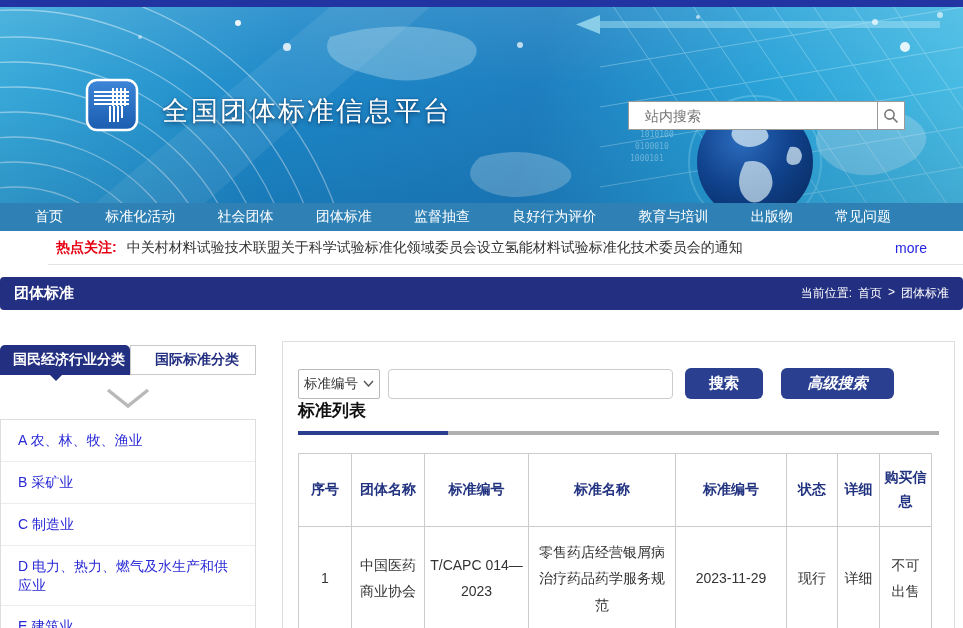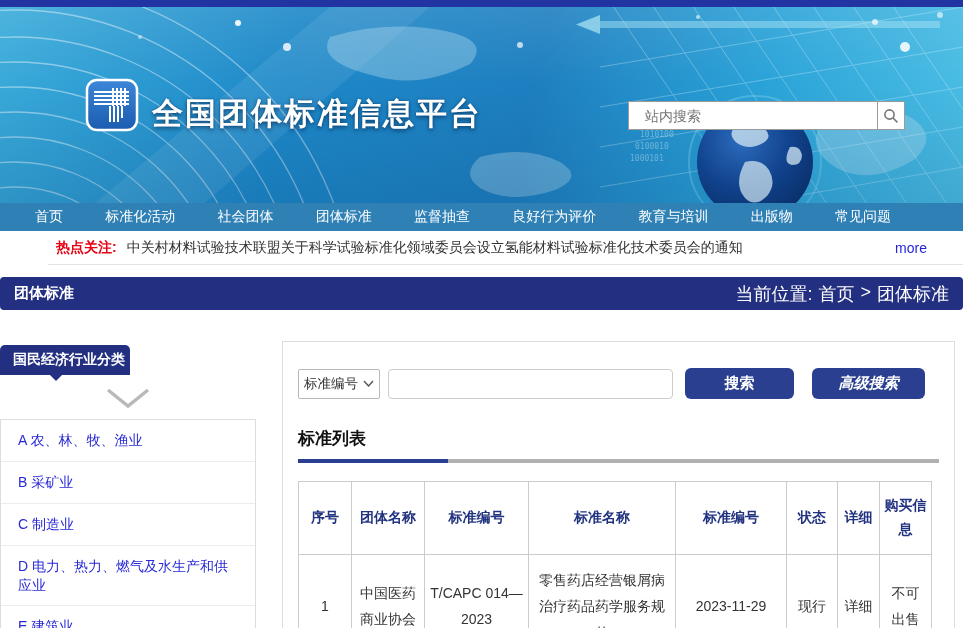--- a/index.html
+++ b/index.html
@@ -9,41 +9,41 @@
   
   .top-strip { height:7px; background:#2233a2; }
 
   
   .header { position:relative; height:196px; overflow:hidden;
     background:linear-gradient(102deg,#3aabda 0%,#1d88c8 30%,#1e7fc0 55%,#2aa3d8 78%,#4cbfe5 100%); }
   .header::after { content:""; position:absolute; inset:0;
     background:linear-gradient(180deg, rgba(255,255,255,.10) 0%, rgba(255,255,255,0) 40%, rgba(0,40,90,.14) 100%); }
   .header svg.deco { position:absolute; inset:0; }
   .logo { position:absolute; left:85px; top:71px; width:54px; height:54px; z-index:3; }
-  .site-title { position:absolute; left:152px; top:86px; z-index:3; color:#fff; font-size:31px; font-weight:bold;
+  .site-title { position:absolute; left:162px; top:86px; z-index:3; color:#fff; font-size:27px; font-weight:normal;
     letter-spacing:2px; text-shadow:0 2px 4px rgba(0,30,70,.6), 0 0 2px rgba(0,30,70,.4); }
   .hd-search { position:absolute; left:628px; top:94px; width:277px; height:29px; display:flex; z-index:4; background:#fff; border:1px solid #9a9a9a; }
   .hd-search input { flex:1; border:none; outline:none; padding:0 16px; font-size:14px; color:#444; font-family:"Liberation Sans",sans-serif; }
   .hd-search .mag-btn { width:27px; border-left:1px solid #9a9a9a; background:#fff; display:flex; align-items:center; justify-content:center; cursor:pointer; }
 
   
   .nav { height:28px; background:#2e80b5; display:flex; align-items:center; justify-content:space-between; padding:0 72px 0 35px; }
   .nav .nav-item { color:#fff; font-size:14px; cursor:pointer; white-space:nowrap; }
 
   
   .news { height:34px; display:flex; align-items:center; padding:0 36px 0 8px; background:#fff; border-bottom:1px solid #e3e3e3;margin-left:48px; }
   .news .label { color:#e60012; font-weight:bold; font-size:14px; }
   .news .headline { color:#333; font-size:14px; margin-left:10px; }
   .news .more { margin-left:auto; color:#2424e0; font-size:14px; cursor:pointer; }
 
   
   .crumb-wrap { padding:12px 0 0 0; background:#fff; }
   .crumb { height:33px; background:#232f80; border-radius:4px; display:flex; align-items:center; padding:0 14px; }
   .crumb .page-title { color:#fff; font-size:15px; font-weight:bold; }
-  .crumb .loc { margin-left:auto; color:#fff; font-size:18px; display:flex; gap:6px;text-align:right; }
+  .crumb .loc { margin-left:auto; color:#fff; font-size:12px; display:flex; gap:6px;text-align:right; }
   .crumb .loc span { cursor:default; }
   .crumb .loc .loc-link { cursor:pointer; }
 
   
   .content { position:relative; margin-top:31px; }
 
   .sidebar { position:absolute; left:0; top:4px; width:256px; }
   .tabs { display:flex; }
   .tab { height:30px; display:flex; align-items:center; justify-content:center; font-size:14px; font-weight:bold; cursor:pointer;padding-left:8px; }
   .tab.active { position:relative; width:130px; background:#232f80; color:#fff; border-radius:5px 5px 0 0; }
@@ -52,24 +52,24 @@
   .chevron-down { display:block; margin:11px auto 0 auto; }
   .cat-list { margin-top:9px; border:1px solid #ddd; background:#fff; }
   .cat-item { padding:11px 17px; font-size:14px; color:#2929d6; line-height:1.35; cursor:pointer; border-top:1px solid #ececec; }
   .cat-item:first-child { border-top:none; }
 
   .panel { margin-left:282px; width:673px; border:1px solid #ddd; background:#fff; min-height:560px; padding:26px 15px 30px 15px; }
   .search-row { display:flex; align-items:center; }
   .field-select { width:82px; height:30px; border:1px solid #b9b9b9; border-radius:2px; background:#fff; display:flex; align-items:center; justify-content:center; gap:5px; font-size:13.5px; color:#333; cursor:pointer; }
   .query-input { margin-left:8px; width:285px; height:30px; border:1px solid #ccc; border-radius:4px; outline:none; padding:0 10px; font-size:14px; font-family:"Liberation Sans",sans-serif; }
   .btn { height:31px; border:none; border-radius:6px; background:#2a3f8f; color:#fff; font-size:15px; font-weight:bold; cursor:pointer; font-family:"Liberation Sans",sans-serif; }
-  .btn.search-btn { margin-left:12px; width:109px; }
+  .btn.search-btn { margin-left:12px; width:78px; }
   .btn.adv-btn { margin-left:18px; width:113px;font-style:italic; }
 
-  .list-title { margin-top:28px; font-size:17px; font-weight:bold; color:#111; }
+  .list-title { font-size:17px; font-weight:bold; color:#111; }
   .title-rule { margin-top:9px; height:4px; background:#b0b0b0; position:relative; }
   .title-rule .accent { position:absolute; left:0; top:0; height:4px; width:150px; background:#2a3f8f; }
 
   table.std { margin-top:18px; width:633px; border-collapse:collapse; table-layout:fixed; }
   table.std th { border:1px solid #ccc; color:#223380; font-size:14px; font-weight:bold; padding:12px 4px; line-height:1.7; text-align:center; }
   table.std td { border:1px solid #ccc; color:#333; font-size:14px; padding:12px 5px; line-height:1.9; text-align:center; }
   td.detail-cell { color:#7a3ba8; cursor:pointer; }
   td.purchase-cell { color:#999; }
 </style>
 </head>
@@ -226,20 +226,21 @@
         <span>团体标准</span>
       </span>
     </div>
   </div>
 
   <div class="content">
 
     <div class="sidebar">
       <div class="tabs">
         <div class="tab active">国民经济行业分类</div>
+        <div class="tab inactive">国际标准分类</div>
       </div>
       <svg class="chevron-down" width="48" height="24" viewBox="0 0 48 24">
         <polyline points="4,4 24,20 44,4" fill="none" stroke="#b9b9b9" stroke-width="3.4"></polyline>
       </svg>
       <div class="cat-list" id="cat-list">
           <div class="cat-item">A 农、林、牧、渔业</div>
           <div class="cat-item">B 采矿业</div>
           <div class="cat-item">C 制造业</div>
           <div class="cat-item">D 电力、热力、燃气及水生产和供应业</div>
           <div class="cat-item">E 建筑业</div>

